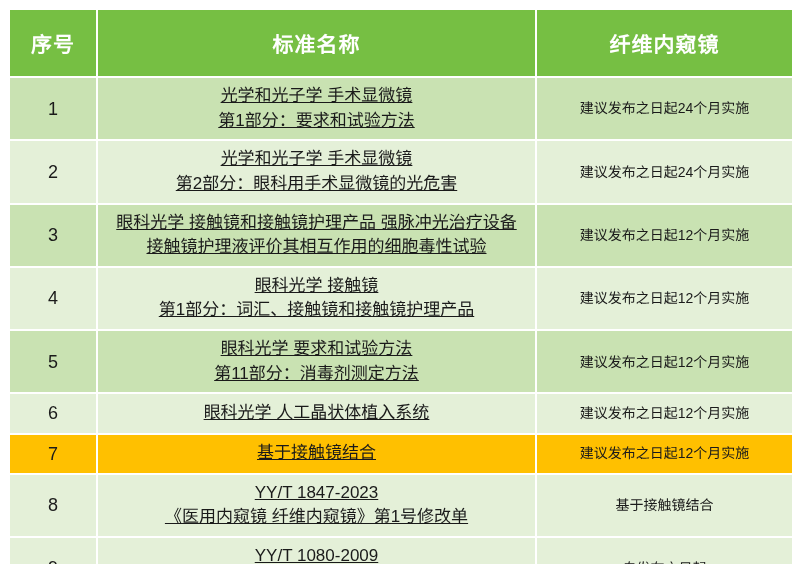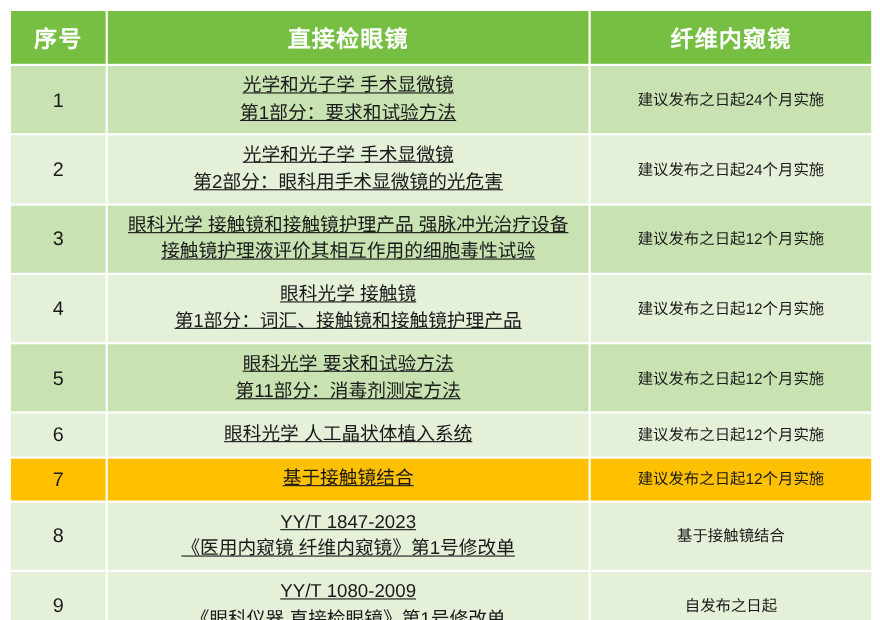--- a/index.html
+++ b/index.html
@@ -36,21 +36,21 @@
   col.col-advice{ width: 255px; }
 
   thead th {
     background: #76bf43;
     color: #ffffff;
     font-weight: bold;
     font-size: 21px;
     letter-spacing: 1px;
     text-align: center;
     vertical-align: middle;
-    height: 48px;
+    height: 66px;
     padding: 0 4px;
     border: none;
   }
 
   tbody td {
     text-align: center;
     vertical-align: middle;
     color: #1a1a1a;
     font-size: 17px;
     line-height: 1.45;
@@ -81,21 +81,21 @@
 <div class="table-wrap">
   <table class="std-table">
     <colgroup>
       <col class="col-index">
       <col class="col-name">
       <col class="col-advice">
     </colgroup>
     <thead>
       <tr>
         <th>序号</th>
-        <th>直接检眼镜</th>
+        <th>标准名称</th>
         <th>纤维内窥镜</th>
       </tr>
     </thead>
     <tbody id="table-body">
         <tr class="row-dark">
           <td class="cell-index">1</td>
           <td class="cell-name">光学和光子学 手术显微镜
 第1部分：要求和试验方法</td>
           <td class="cell-advice">建议发布之日起24个月实施</td>
         </tr>

